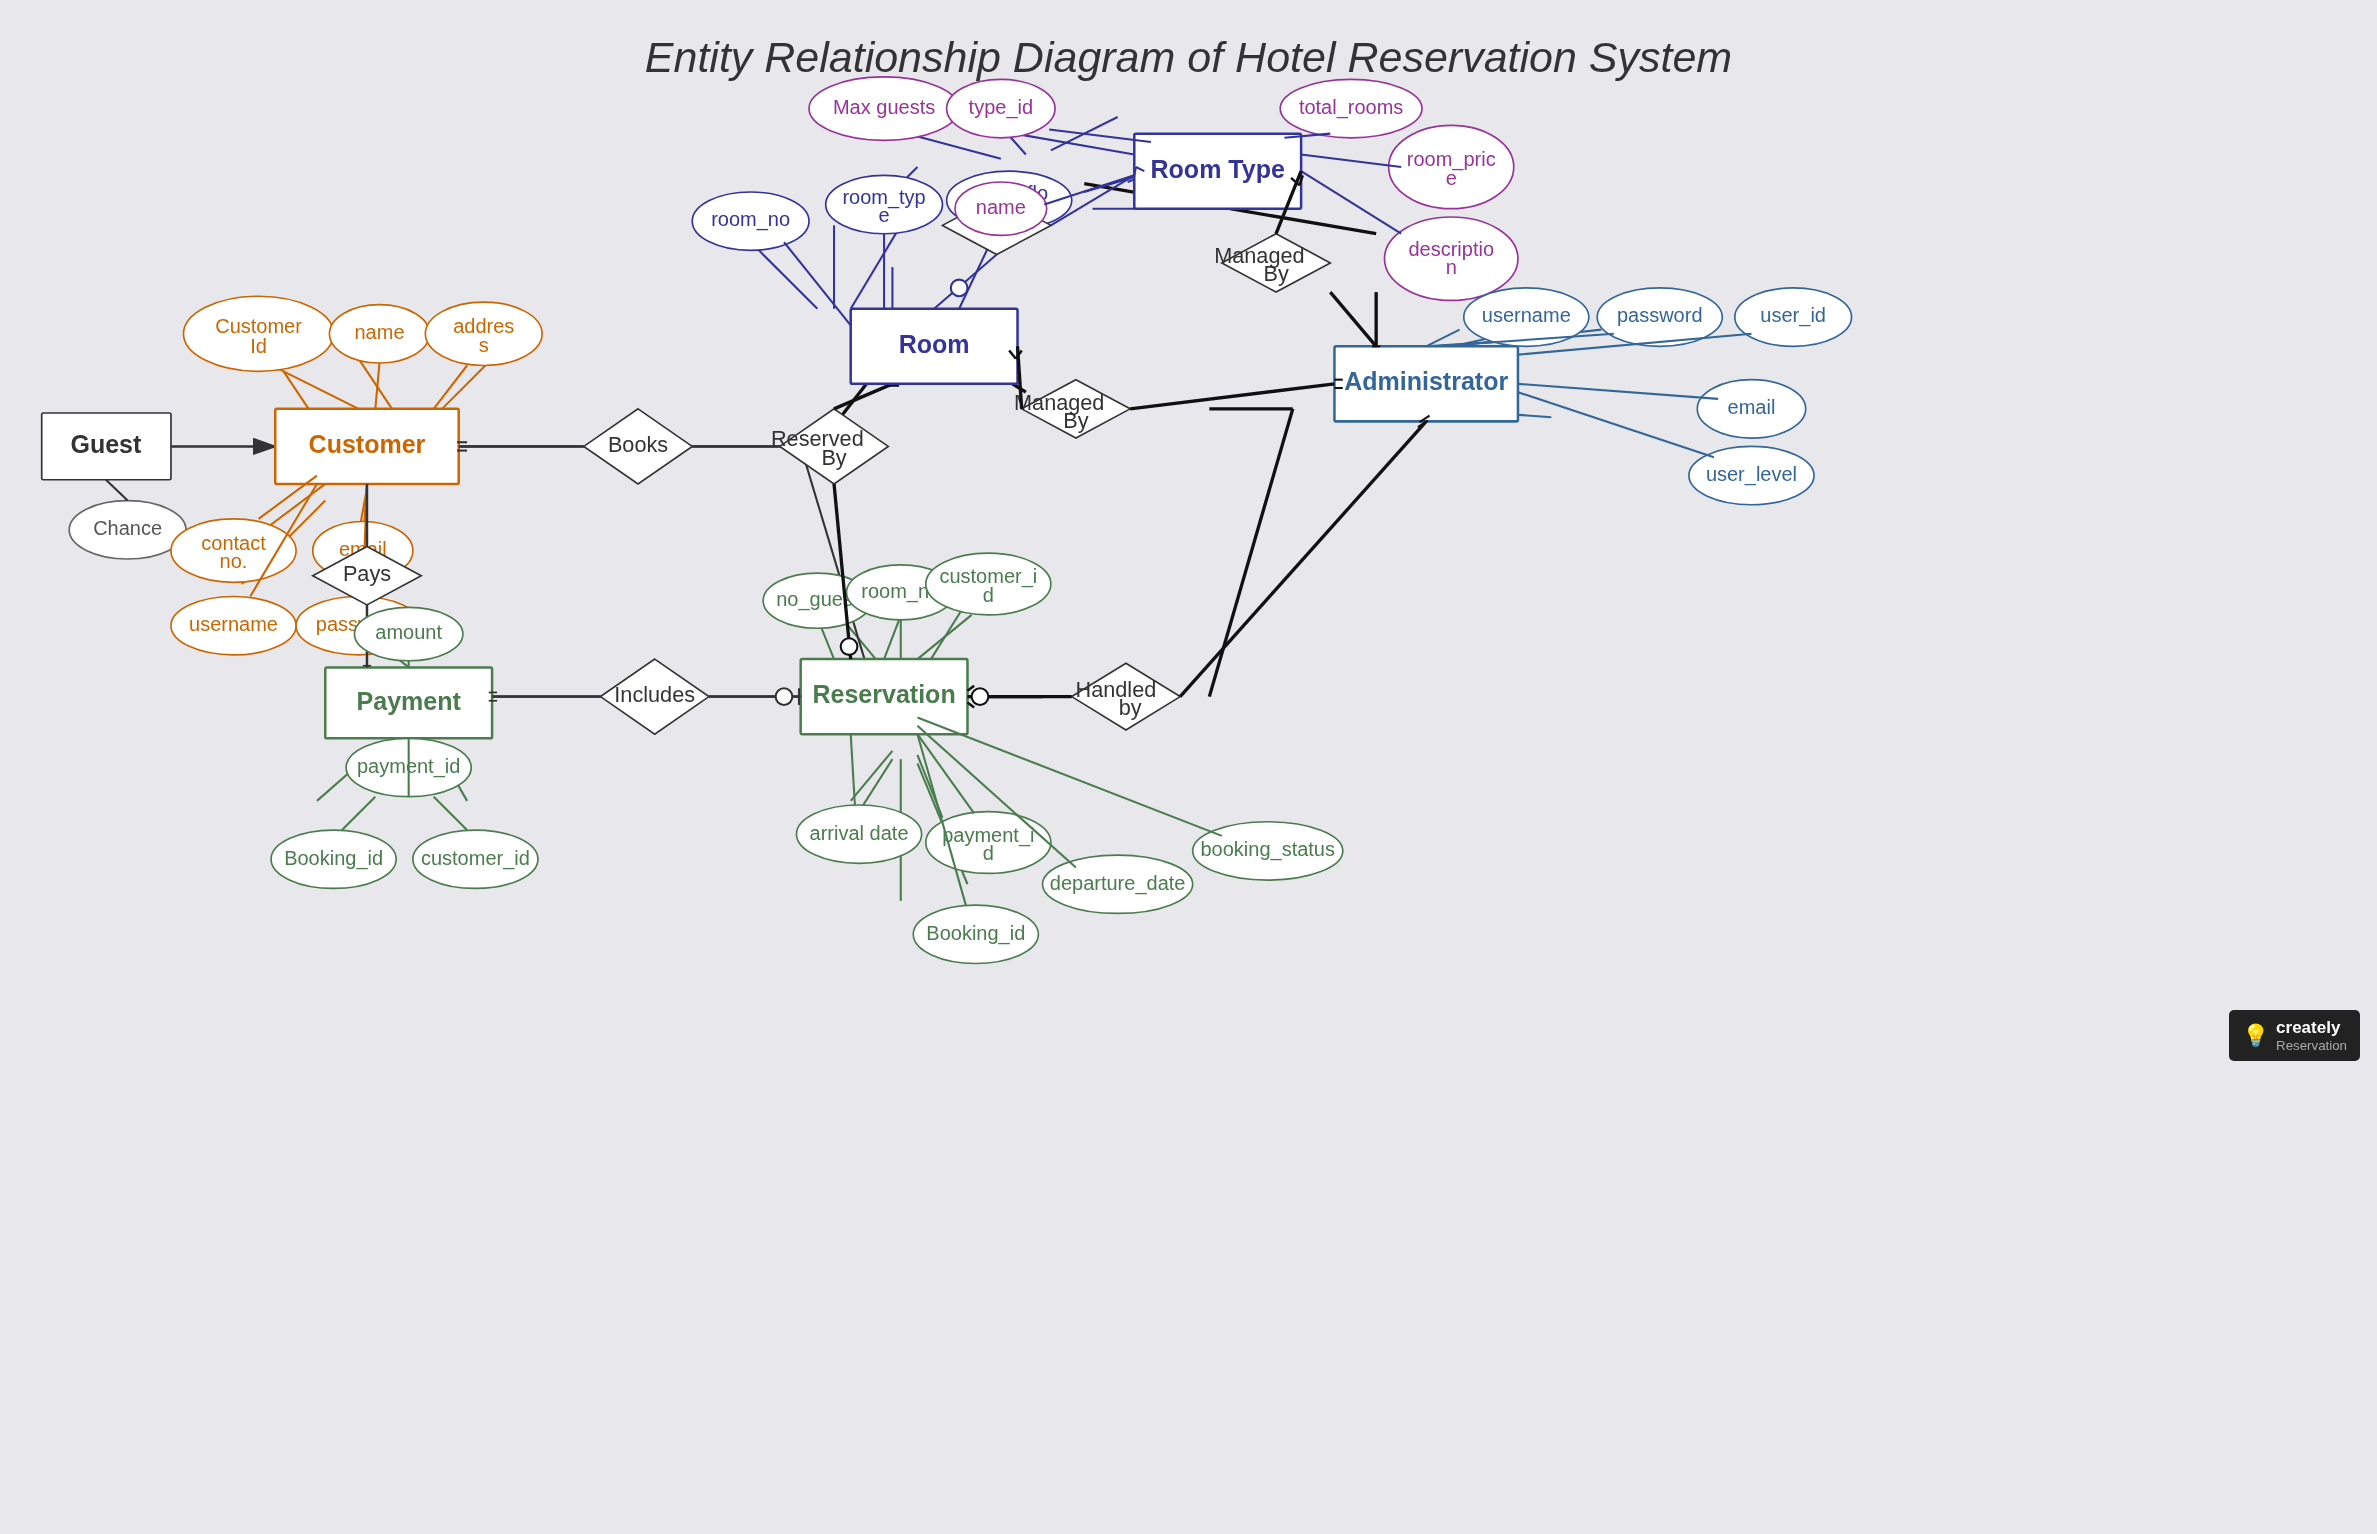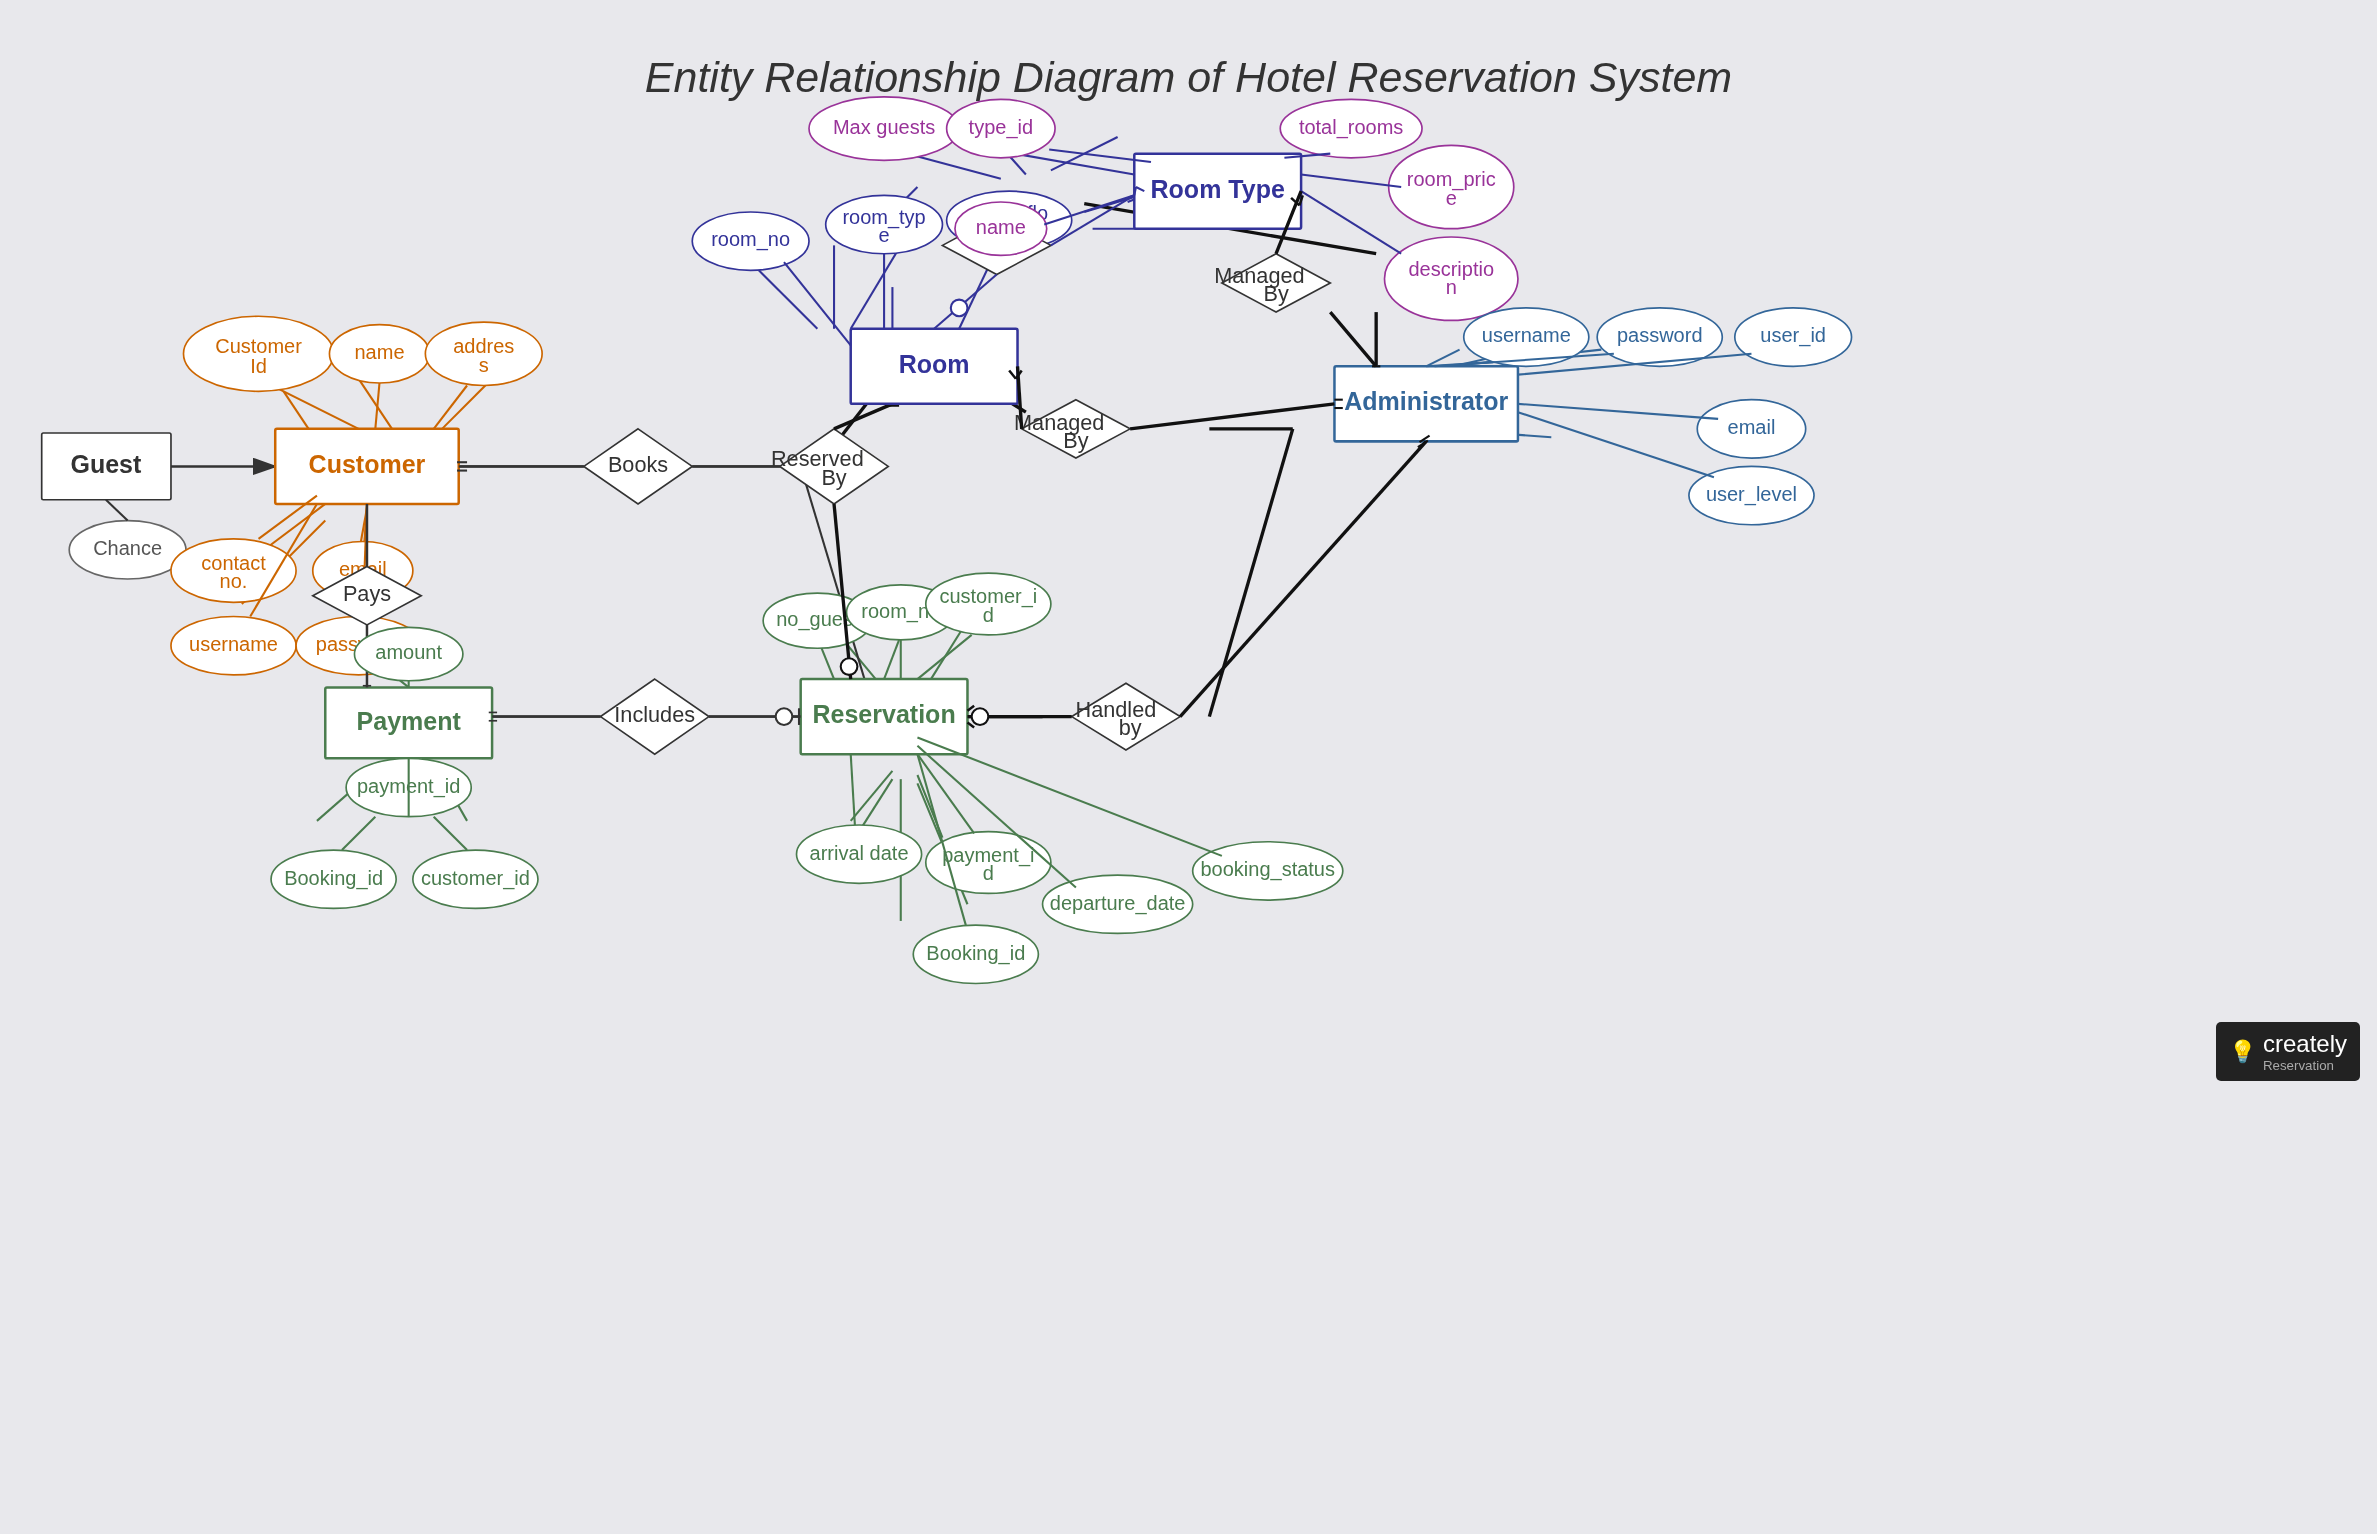--- a/index.html
+++ b/index.html
@@ -9,21 +9,20 @@
       width: 2377px;
       height: 1535px;
       overflow: hidden;
       position: relative;
     }
     .diagram-container {
       position: absolute;
       top: 0; left: 0;
       width: 2377px;
       height: 1078px;
-      margin-top: 20px;
     }
     .title {
       text-align: center;
       font-size: 43px;
       font-style: italic;
       color: #333;
       padding-top: 33px;
       font-weight: normal;
     }
     svg.diagram {
@@ -148,21 +147,21 @@
       background: #222;
       color: white;
       padding: 8.3px 13.3px;
       border-radius: 5px;
       font-size: 18.4px;
       display: flex;
       align-items: center;
       gap: 6.7px;
     }
     .watermark .bulb { color: #ffcc00; font-size: 22px; }
-    .watermark .brand { color: white; font-weight: normal; font-size: 24px; }
+    .watermark .brand { color: white; font-weight: bold; font-size: 17px; }
     .watermark .sub { color: #aaa; font-size: 13.3px; }
   </style>
 </head>
 <body>
 
 <div class="diagram-container">
   <div class="title">Entity Relationship Diagram of Hotel Reservation System</div>
 
   <svg class="diagram" viewBox="0 0 2850 1840">
 

